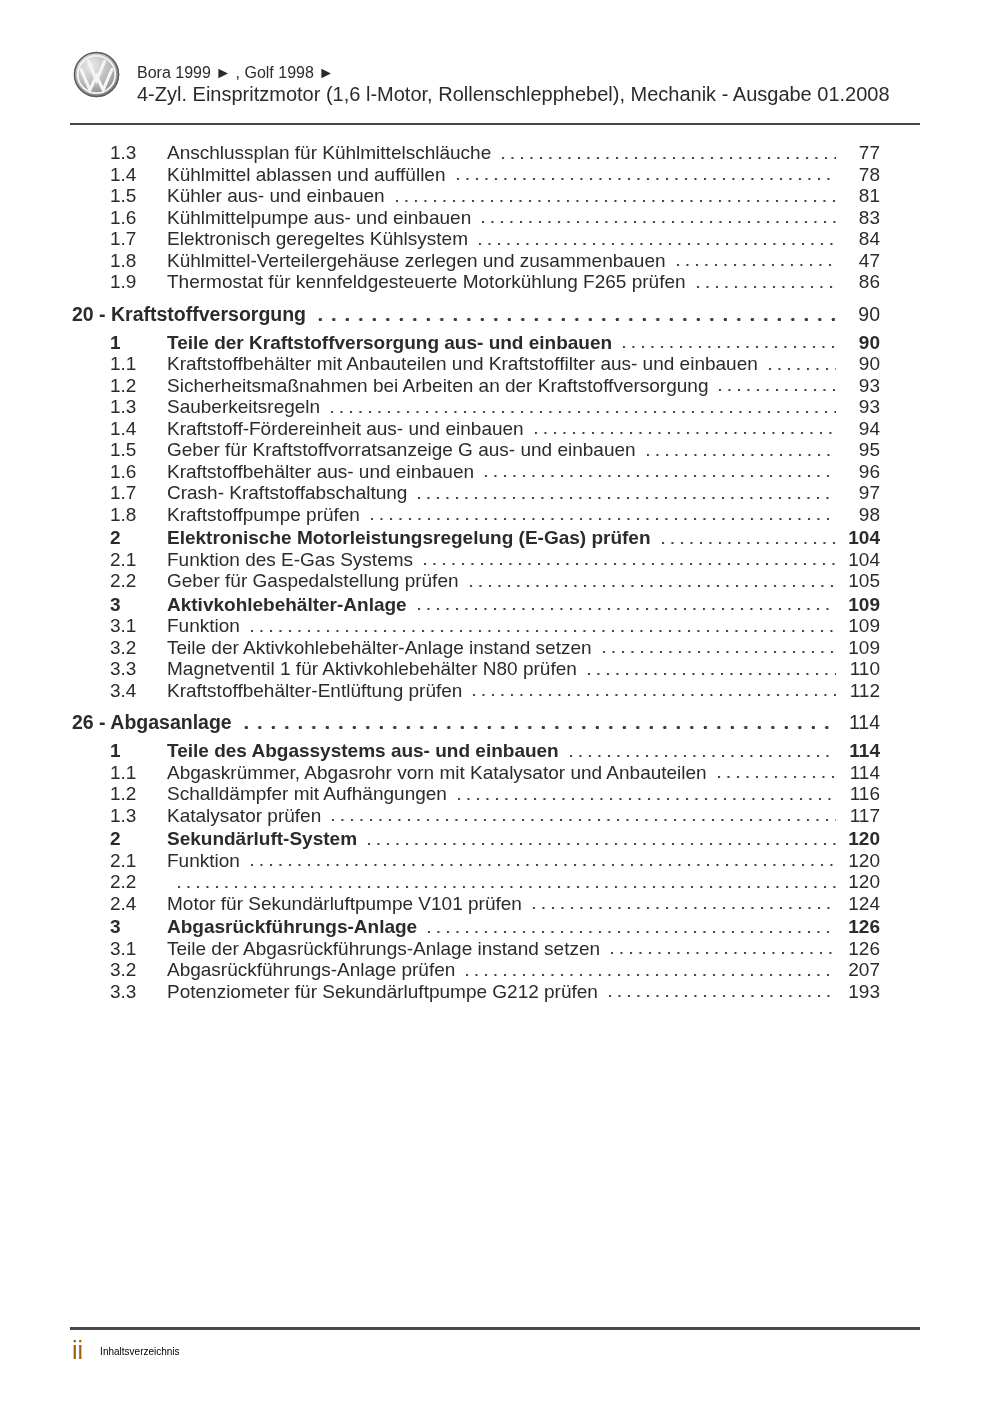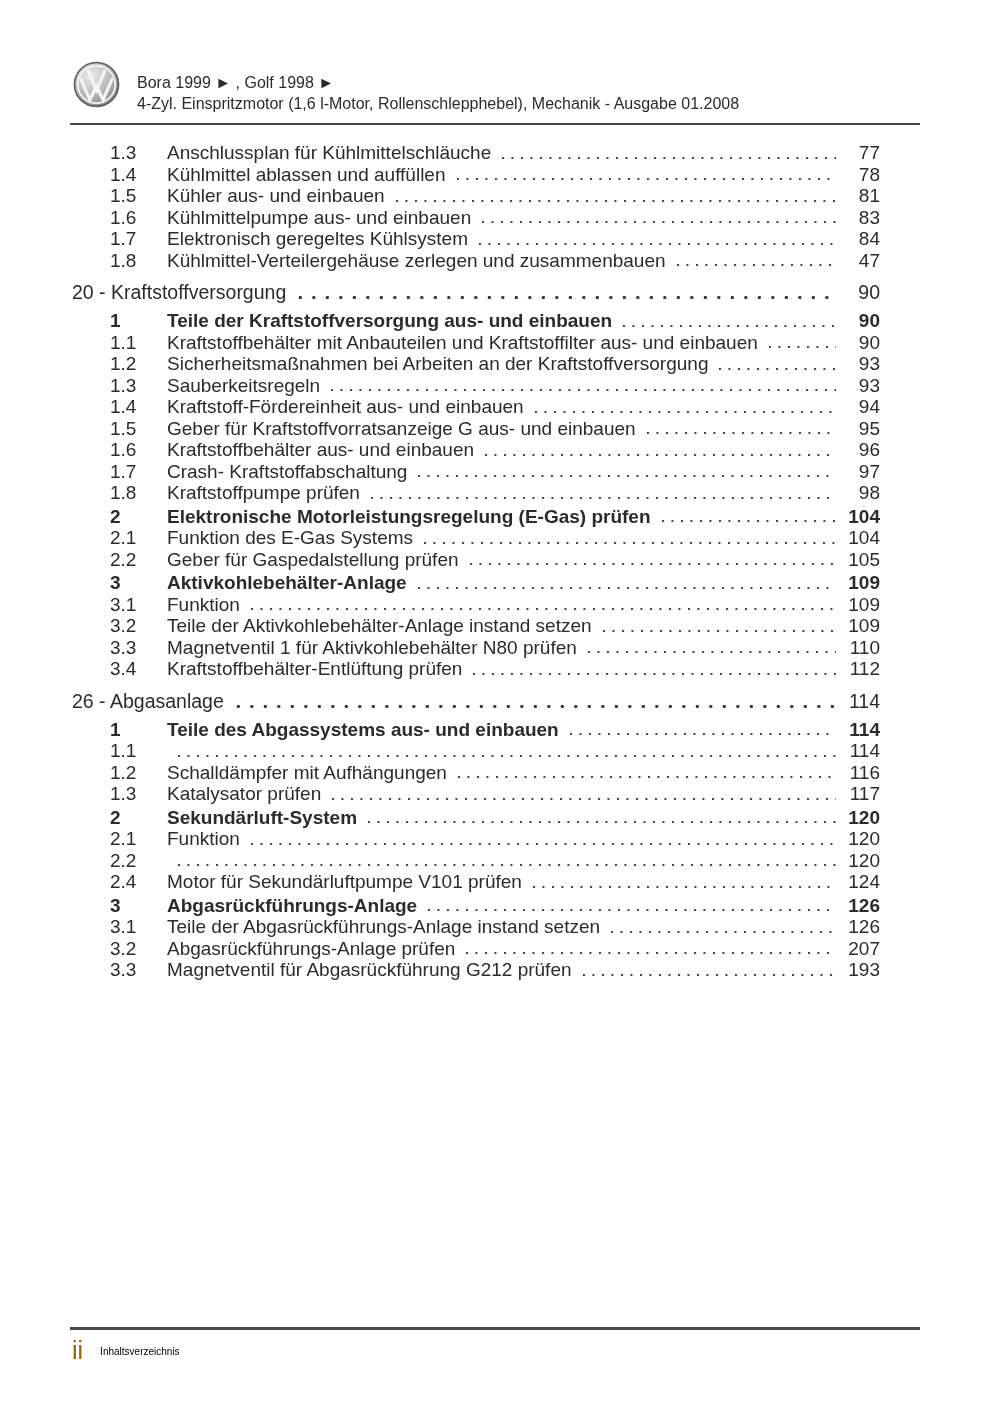--- a/index.html
+++ b/index.html
@@ -6,26 +6,26 @@
   body {
     width:1000px; height:1415px;
     background:#ffffff;
     font-family:"Liberation Sans","DejaVu Sans",sans-serif;
     color:#2b2b2b;
     position:relative;
     overflow:hidden;
   }
 
   
-  .page-header { position:absolute; top:58px; left:72px; right:80px; }
+  .page-header { position:absolute; top:48px; left:72px; right:80px; }
   .logo-wrap { position:absolute; left:1px; top:3px; width:47px; height:47px; }
   .logo-wrap svg { width:100%; height:100%; display:block; }
   .header-text { margin-left:65px; padding-top:14px; }
   .header-line1 { font-size:16px; line-height:21px; white-space:nowrap; }
-  .header-line2 { font-size:16px; line-height:22px; white-space:nowrap; }
+  .header-line2 { font-size:20px; line-height:22px; white-space:nowrap; }
   .rule { position:absolute; background:#474747; }
   .header-rule { top:123px; left:70px; width:850px; height:2px; }
 
   
   .toc { position:absolute; top:142px; left:72px; width:848px; }
 
   .toc-row {
     display:flex; align-items:flex-end;
     font-size:19px; line-height:21.5px;
     padding-left:38px; padding-right:40px;
@@ -42,21 +42,21 @@
     background-image:radial-gradient(circle at 2px 2px, #3f3f3f 1.15px, rgba(0,0,0,0) 1.45px);
     background-size:9.5px 4px; background-repeat:repeat-x; background-position:left bottom;
   }
 
   .toc-chapter {
     display:flex; align-items:baseline;
     font-size:19.5px; line-height:26px;
     margin-top:8px; margin-bottom:5px;
     padding-right:40px; white-space:nowrap;
   }
-  .toc-chapter .chapter-title { flex:none; }
+  .toc-chapter .chapter-title { flex:none;font-weight:bold; }
   .toc-chapter .page-num { font-size:19.5px; }
   .toc-chapter .dot-leader {
     height:5px; margin:0 8px 5px 12px;
     background-image:radial-gradient(circle at 2.2px 2.5px, #3c3c3c 1.5px, rgba(0,0,0,0) 1.85px);
     background-size:13.5px 5px;
   }
 
   
   .footer-rule { top:1327px; left:70px; width:850px; height:3px; background:#4a4a4a; }
   .page-footer { position:absolute; top:1337px; left:72px; display:flex; align-items:flex-start; }
@@ -121,20 +121,26 @@
       <span class="title">Elektronisch geregeltes Kühlsystem</span>
       <span class="dot-leader"></span>
       <span class="page-num">84</span>
     </div>
     <div class="toc-row">
       <span class="num">1.8</span>
       <span class="title">Kühlmittel-Verteilergehäuse zerlegen und zusammenbauen</span>
       <span class="dot-leader"></span>
       <span class="page-num">47</span>
     </div>
+    <div class="toc-row">
+      <span class="num">1.9</span>
+      <span class="title">Thermostat für kennfeldgesteuerte Motorkühlung F265 prüfen</span>
+      <span class="dot-leader"></span>
+      <span class="page-num">86</span>
+    </div>
     <div class="toc-chapter">
       <span class="chapter-title">20 - Kraftstoffversorgung</span>
       <span class="dot-leader"></span>
       <span class="page-num">90</span>
     </div>
     <div class="toc-row bold">
       <span class="num">1</span>
       <span class="title">Teile der Kraftstoffversorgung aus- und einbauen</span>
       <span class="dot-leader"></span>
       <span class="page-num">90</span>
@@ -241,20 +247,21 @@
       <span class="page-num">114</span>
     </div>
     <div class="toc-row bold">
       <span class="num">1</span>
       <span class="title">Teile des Abgassystems aus- und einbauen</span>
       <span class="dot-leader"></span>
       <span class="page-num">114</span>
     </div>
     <div class="toc-row">
       <span class="num">1.1</span>
+      <span class="title">Abgaskrümmer, Abgasrohr vorn mit Katalysator und Anbauteilen</span>
       <span class="dot-leader"></span>
       <span class="page-num">114</span>
     </div>
     <div class="toc-row">
       <span class="num">1.2</span>
       <span class="title">Schalldämpfer mit Aufhängungen</span>
       <span class="dot-leader"></span>
       <span class="page-num">116</span>
     </div>
     <div class="toc-row">
@@ -299,21 +306,21 @@
       <span class="page-num">126</span>
     </div>
     <div class="toc-row">
       <span class="num">3.2</span>
       <span class="title">Abgasrückführungs-Anlage prüfen</span>
       <span class="dot-leader"></span>
       <span class="page-num">207</span>
     </div>
     <div class="toc-row">
       <span class="num">3.3</span>
-      <span class="title">Magnetventil für Abgasrückführung G212 prüfen</span>
+      <span class="title">Potenziometer für Sekundärluftpumpe G212 prüfen</span>
       <span class="dot-leader"></span>
       <span class="page-num">193</span>
     </div>
   </div>
 
 <div class="rule footer-rule"></div>
 <div class="page-footer">
   <span class="footer-roman">ii</span>
   <span class="footer-label">Inhaltsverzeichnis</span>
 </div>

